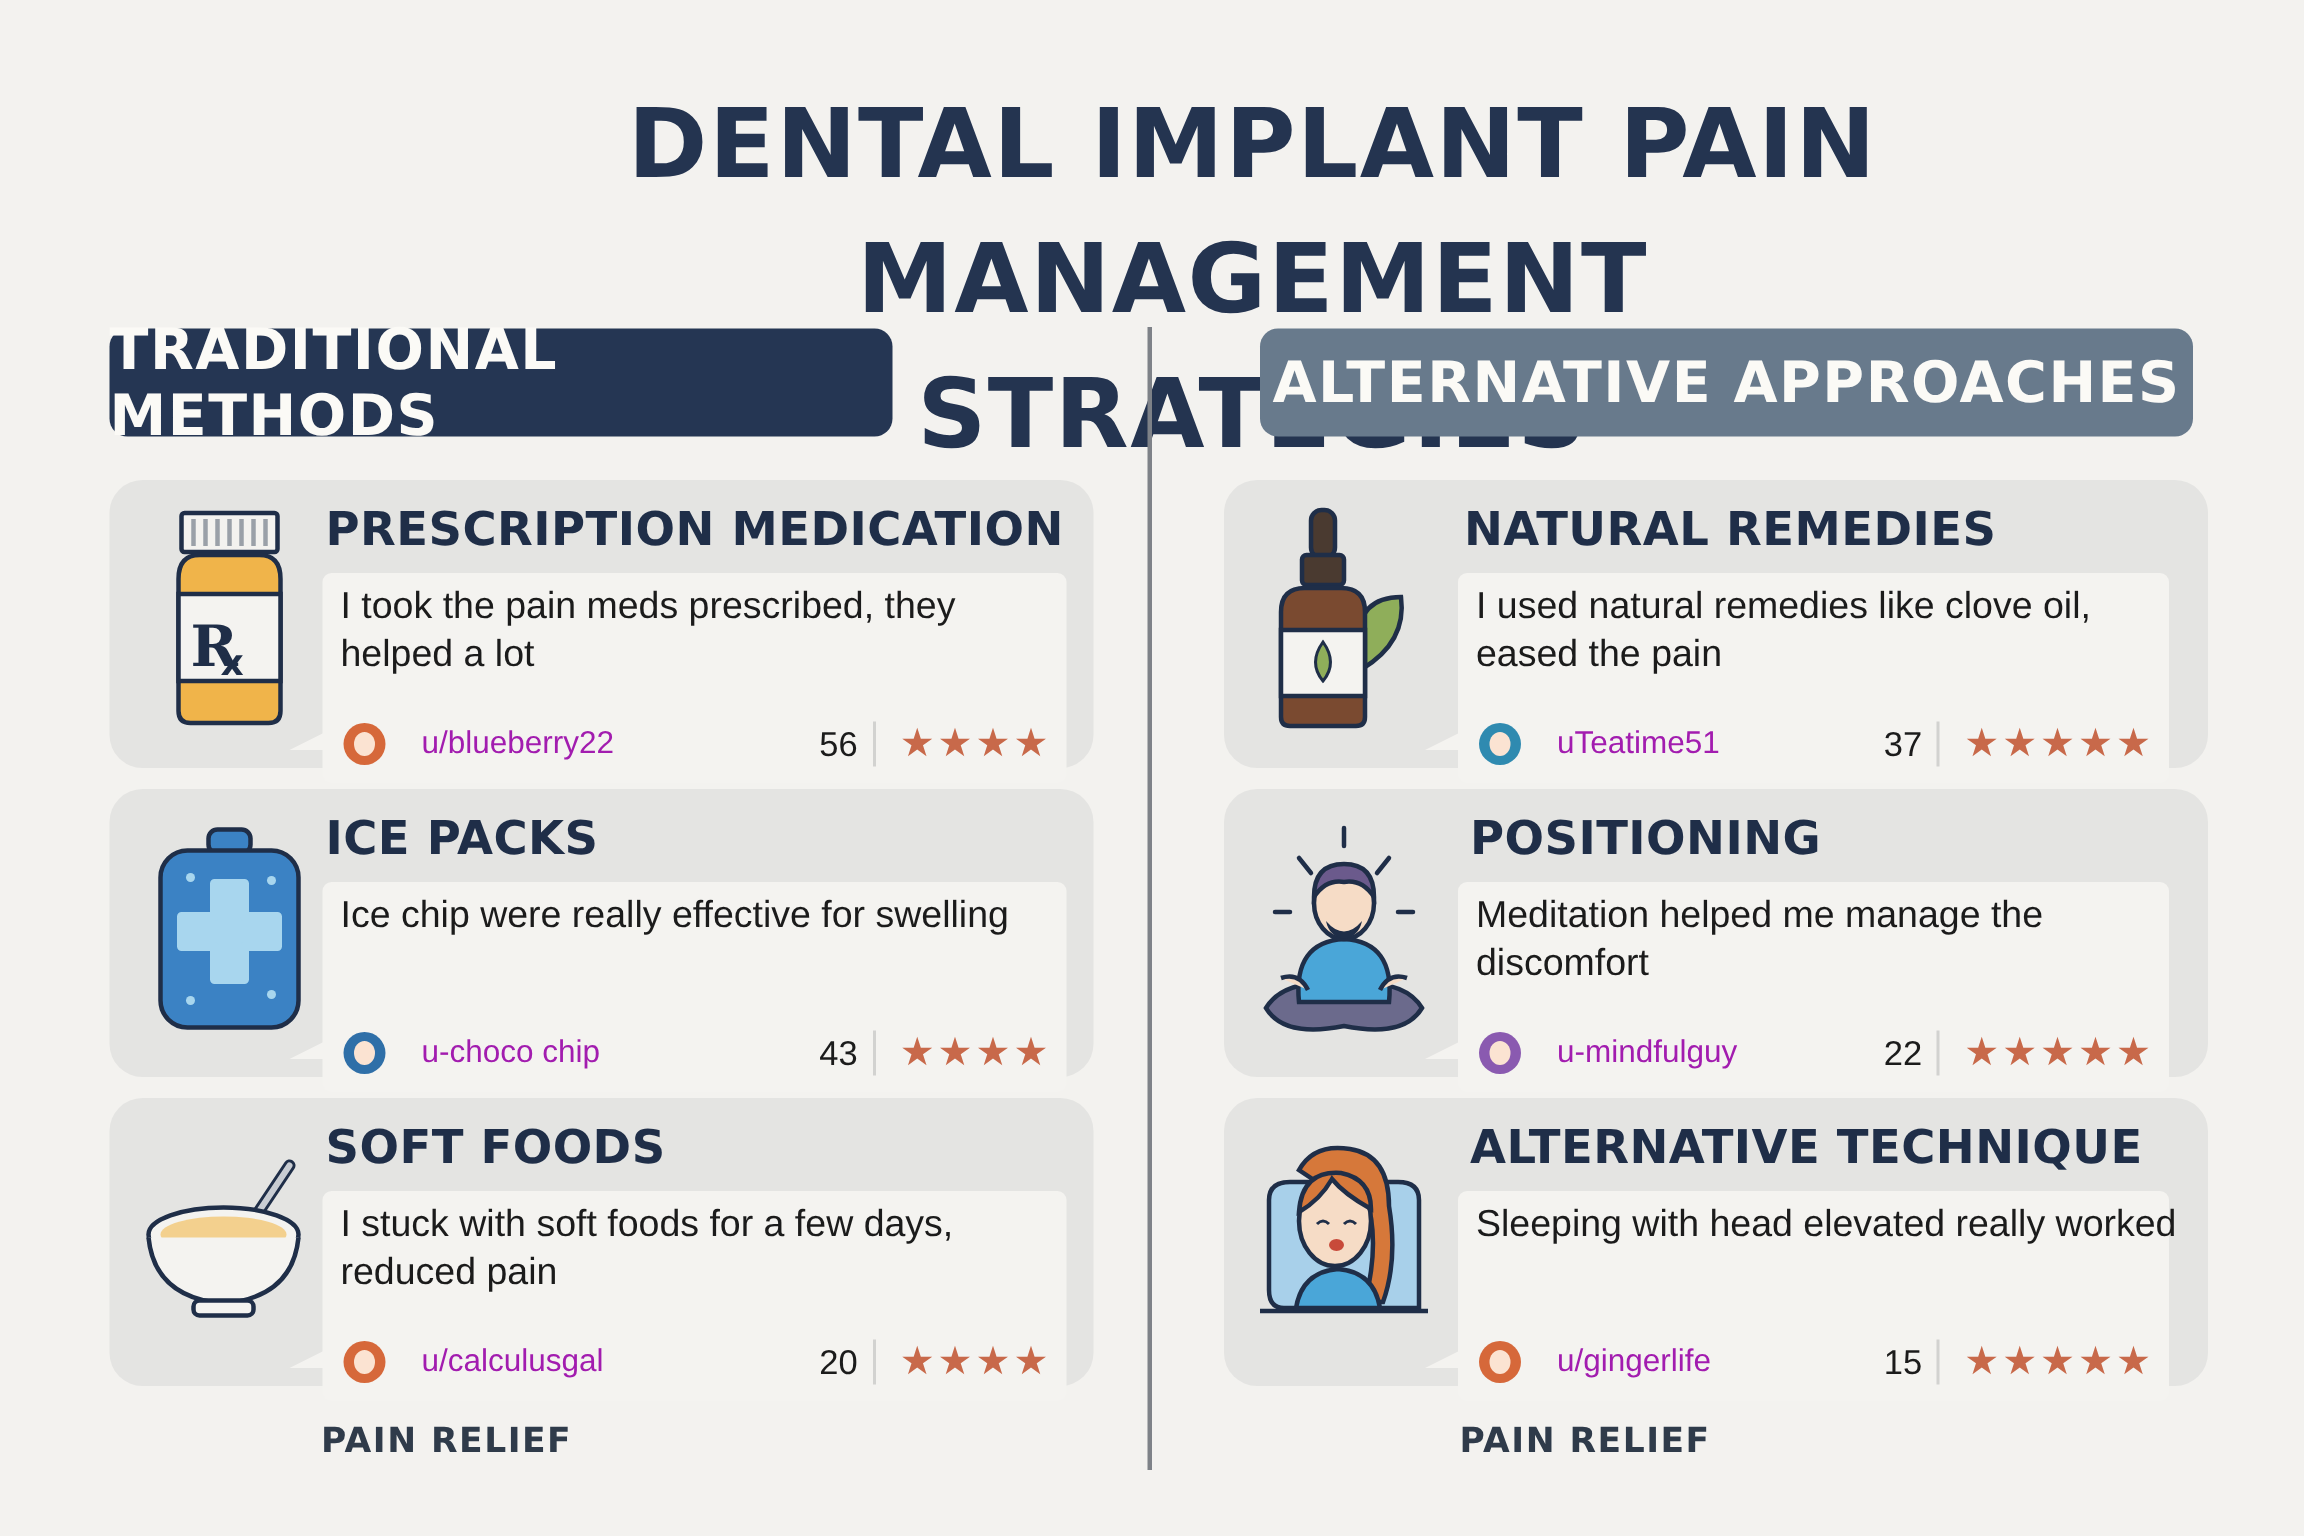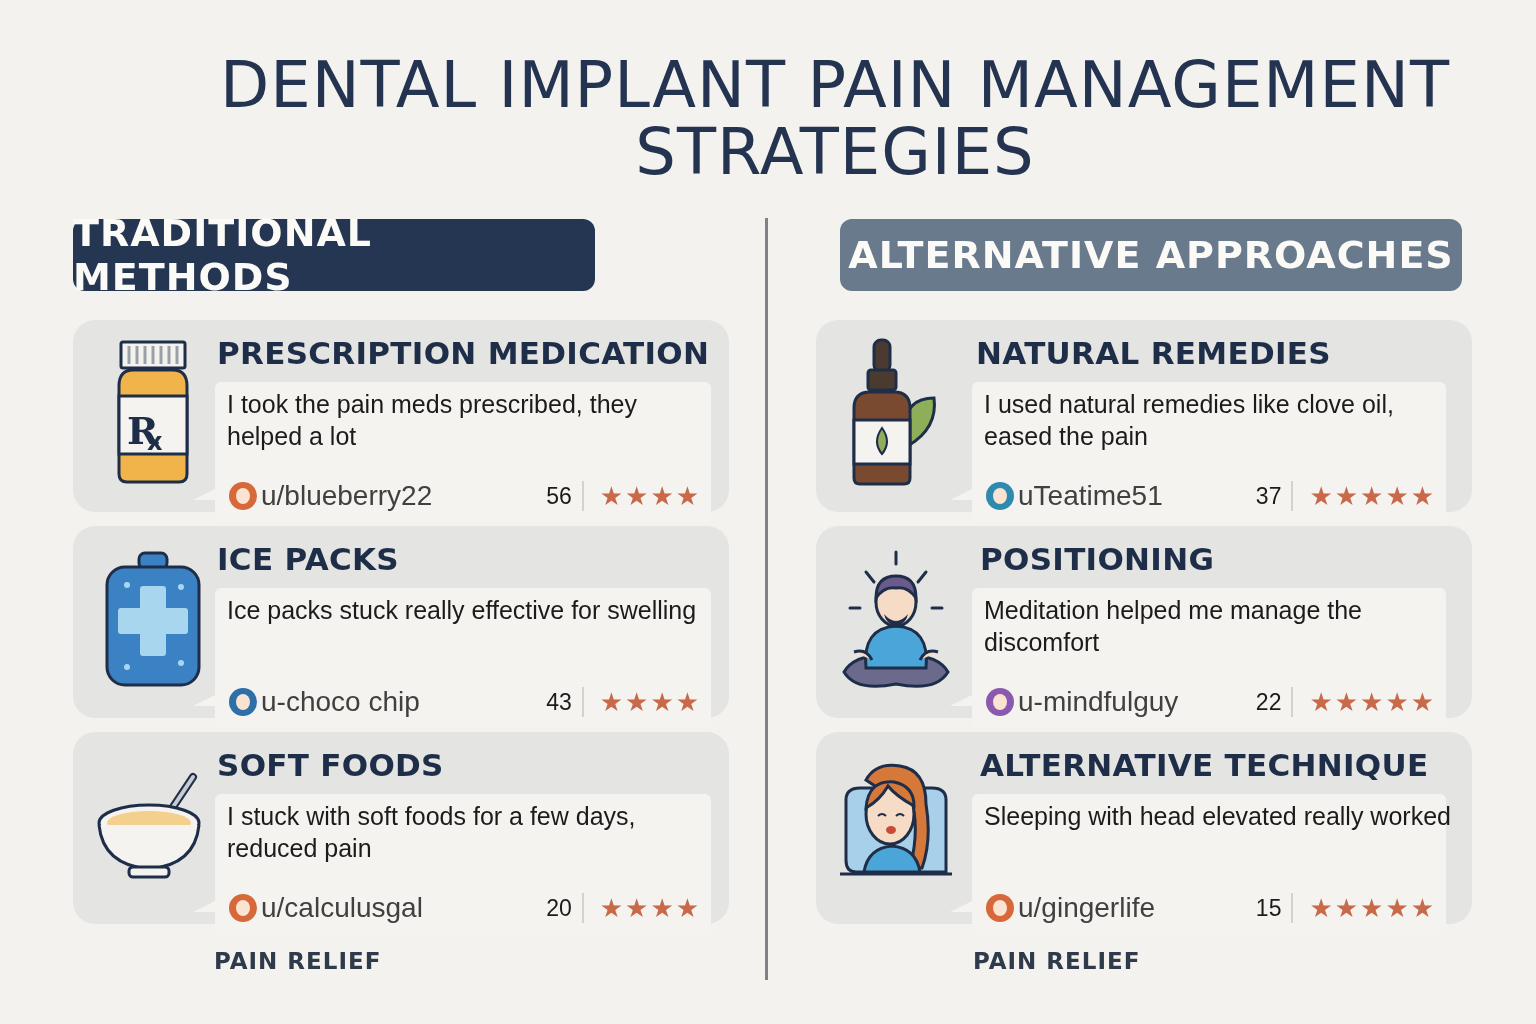--- a/index.html
+++ b/index.html
@@ -9,23 +9,23 @@
       font-family: "Liberation Sans", sans-serif;
       color: #1e2d48;
       position: relative;
       overflow: hidden;
     }
     .title {
       position: absolute;
       left: 150px; top: 52px;
       width: 1370px;
       font-family: "DejaVu Sans", sans-serif;
-      font-weight: 400;
+      font-weight: 700;
       font-size: 64px;
-      line-height: 67px;
+      line-height: 90px;
       letter-spacing: 1px;
       color: #243450;
       text-align: center;
     }
     .title .line { display: block; }
     .divider {
       position: absolute;
       left: 765px; top: 218px;
       width: 3px; height: 762px;
       background: #7e8288;
@@ -105,23 +105,23 @@
       flex: 0 0 28px;
       position: relative;
       overflow: hidden;
     }
     .avatar .face {
       position: absolute; left: 7px; top: 6px;
       width: 14px; height: 16px; border-radius: 50%;
       background: #fbe3d2;
     }
     .username {
-      margin-left: 4px;
-      font-size: 28px;
-      color: #404040;
+      margin-left: 24px;
+      font-size: 21px;
+      color: #a21caf;
       flex: 1;
     }
     .count {
       font-size: 23px;
       color: #1b1b1b;
       margin-right: 10px;
     }
     .sep {
       width: 2px; height: 30px; background: #d2d2d0; margin-right: 16px;
     }
@@ -195,21 +195,21 @@
       <rect x="4" y="18" width="92" height="118" rx="18" fill="#3b82c4" stroke="#1f2e48" stroke-width="3"></rect>
       <path d="M40 40 h20 v22 h22 v20 h-22 v22 h-20 v-22 h-22 v-20 h22 z" fill="#a8d6ee" stroke="#a8d6ee" stroke-width="6" stroke-linejoin="round"></path>
       <circle cx="24" cy="36" r="3" fill="#a8d6ee"></circle>
         <circle cx="78" cy="38" r="3" fill="#a8d6ee"></circle>
       <circle cx="24" cy="118" r="3" fill="#a8d6ee"></circle>
         <circle cx="78" cy="114" r="3" fill="#a8d6ee"></circle>
     </svg>
   </div>
   <div class="card-title">ICE PACKS</div>
   <div class="bubble">
-    <div class="quote">Ice packs stuck really effective for swelling</div>
+    <div class="quote">Ice chip were really effective for swelling</div>
     <div class="meta">
       <div class="avatar" style="background:#2f6fa8;">
           <div class="face"></div>
         </div>
       <span class="username">u-choco chip</span>
       <span class="count">43</span>
       <span class="sep"></span>
       <span class="stars">★★★★</span>
     </div>
   </div>

